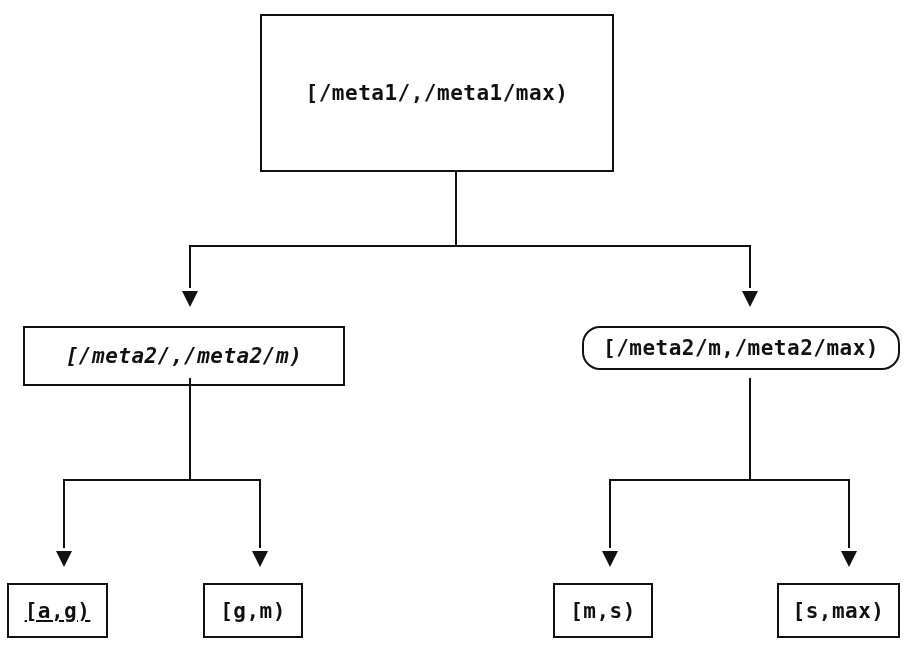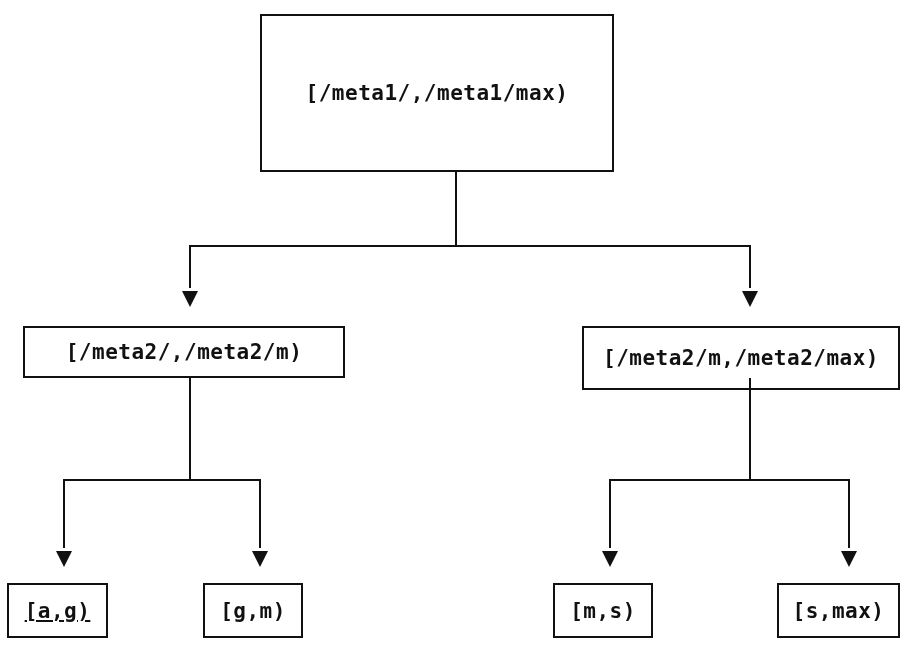--- a/index.html
+++ b/index.html
@@ -44,23 +44,23 @@
     border-top: 16px solid #111111;
   }
 </style>
 </head>
 <body>
 
 <div class="canvas">
 
   <div class="box" style="left:260px; top:14px; width:354px; height:158px;">[/meta1/,/meta1/max)</div>
 
-  <div class="box" style="left:23px; top:326px; width:322px; height:52px;">[/meta2/,/meta2/m)</div>
+  <div class="box" style="left:23px; top:326px; width:322px; height:60px;font-style:italic;">[/meta2/,/meta2/m)</div>
 
-  <div class="box" style="left:582px; top:326px; width:318px; height:64px;">[/meta2/m,/meta2/max)</div>
+  <div class="box" style="left:582px; top:326px; width:318px; height:44px;border-radius:18px;">[/meta2/m,/meta2/max)</div>
 
   <div class="box" style="left:7px; top:583px; width:101px; height:55px;text-decoration:underline;">[a,g)</div>
 
   <div class="box" style="left:203px; top:583px; width:100px; height:55px;">[g,m)</div>
 
   <div class="box" style="left:777px; top:583px; width:123px; height:55px;">[s,max)</div>
 
   <div class="box" style="left:553px; top:583px; width:100px; height:55px;">[m,s)</div>
 
   <div class="vline" style="left:455px; top:171px; height:76px;"></div>

